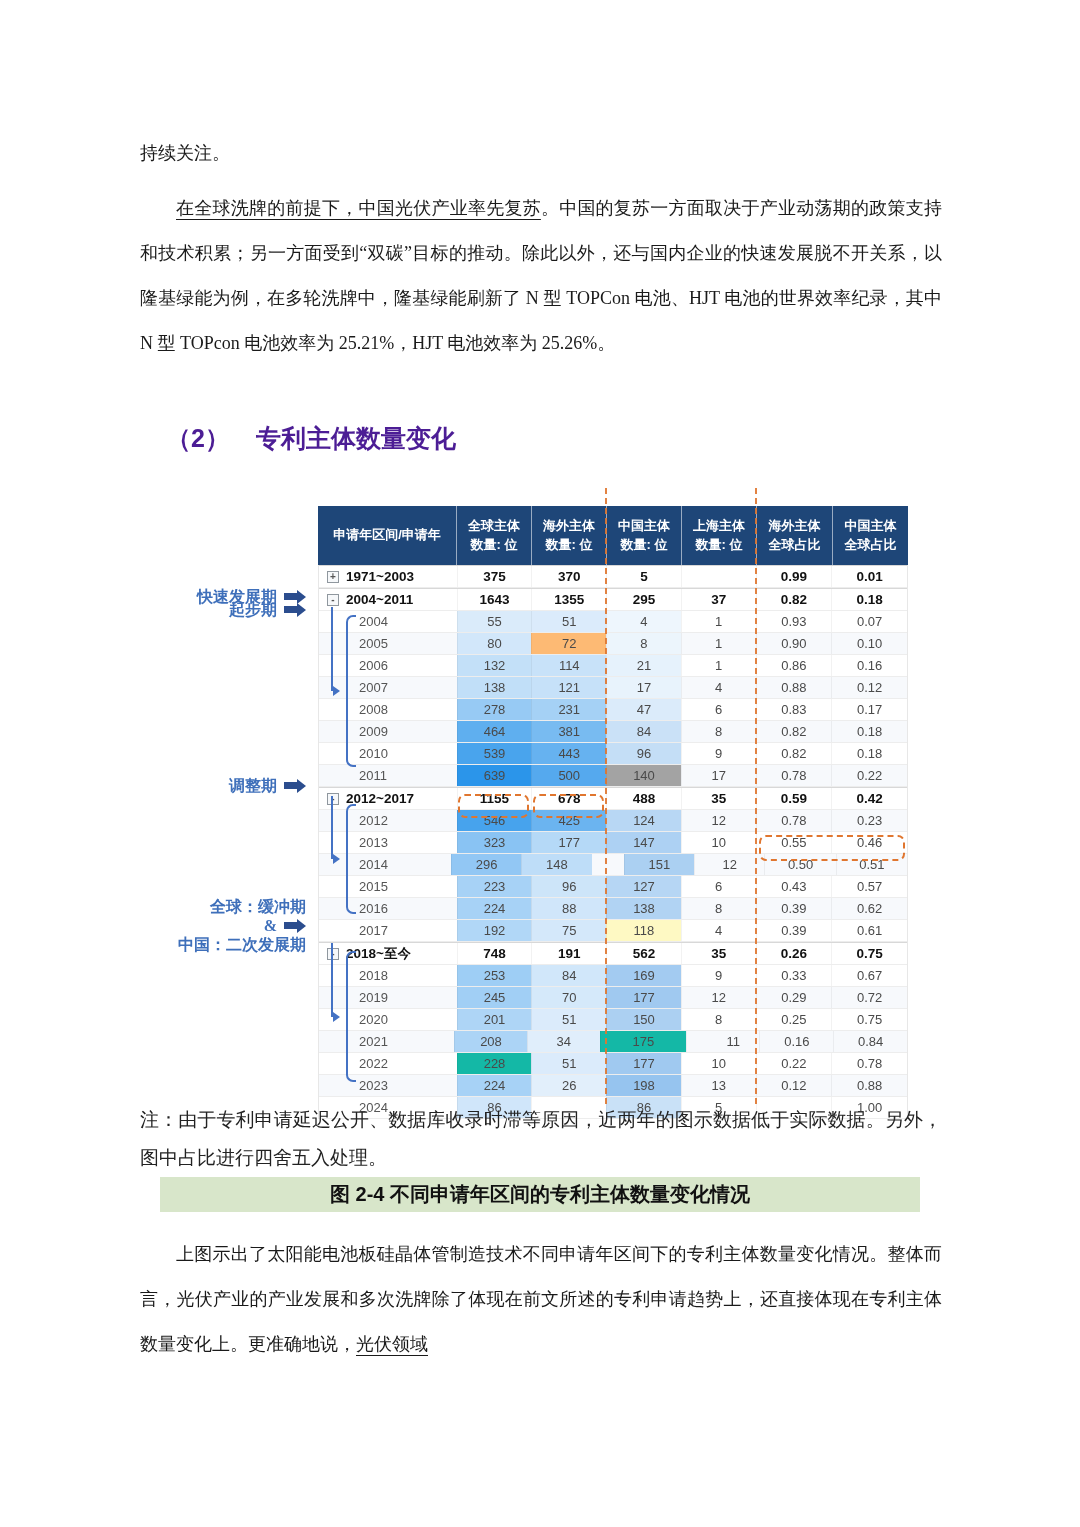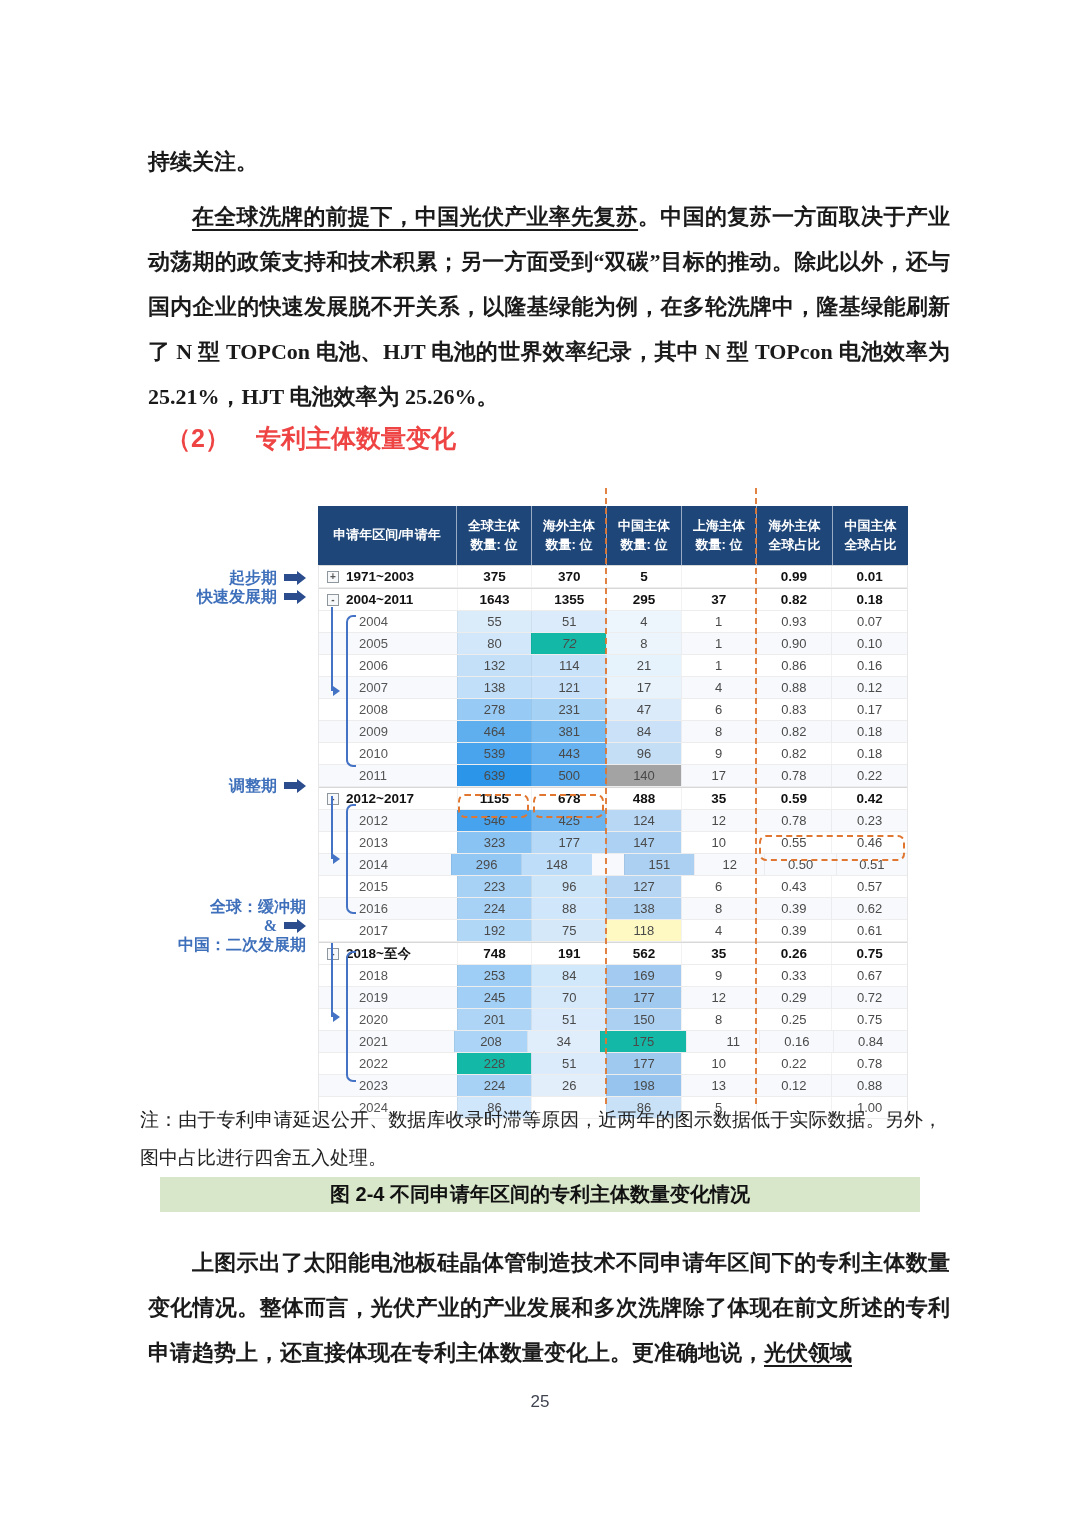--- a/index.html
+++ b/index.html
@@ -1,25 +1,25 @@
 <!DOCTYPE html>
 <html style="--header-bg: #1e4678; --dash: #e0762f; --tree: #4472c4; --plabel: #3e6fba; --arrow: #2b4d8e; --caption-bg: #d8e6ca;"><head>
 <meta charset="utf-8">
 <style>
   html,body{margin:0;padding:0;background:#ffffff;}
   .page{position:relative;width:1080px;height:1527px;margin:0 auto;background:#fff;overflow:hidden;
         font-family:"Liberation Serif","DejaVu Serif",serif;color:#1a1a1a;}
   .abs{position:absolute;}
-  .body-text{margin:8px;font-size:22px;line-height:45px;text-align:justify;font-weight:bold;}
+  .body-text{margin:0;font-size:18px;line-height:45px;text-align:justify;}
   .indent{text-indent:2em;}
   .ul{text-decoration:underline;text-underline-offset:5px;}
   #p1{left:140px;top:131px;width:802px;}
   #p2{left:140px;top:186px;width:802px;}
   #heading{left:166px;top:422px;margin:0;font-family:"Liberation Sans","DejaVu Sans",sans-serif;
-           font-size:25px;font-weight:700;color:#ef4444;}
+           font-size:25px;font-weight:700;color:#4c1d95;}
   #heading .ht{margin-left:26px;}
   #table-wrap{left:318px;top:506px;width:590px;height:584px;
               font-family:"Liberation Sans","DejaVu Sans",sans-serif;}
   #thead{position:absolute;left:0;top:0;width:590px;height:59px;display:flex;
          background:var(--header-bg,#1e4678);}
   .hcell{display:flex;flex-direction:column;align-items:center;justify-content:center;
          color:#fff;font-weight:700;font-size:13px;line-height:1.4;text-align:center;
          box-sizing:border-box;}
   .hcell + .hcell{border-left:1px solid rgba(255,255,255,.55);}
   #tbody{position:absolute;left:0;top:59px;width:590px;border-left:1px solid #e7e7e7;
@@ -69,21 +69,21 @@
 
 <div class="page">
 
   <p class="body-text abs" id="p1">持续关注。</p>
 
   <p class="body-text indent abs" id="p2"><span class="ul">在全球洗牌的前提下，中国光伏产业率先复苏</span><span>。中国的复苏一方面取决于产业动荡期的政策支持和技术积累；另一方面受到“双碳”目标的推动。除此以外，还与国内企业的快速发展脱不开关系，以隆基绿能为例，在多轮洗牌中，隆基绿能刷新了 N 型 TOPCon 电池、HJT 电池的世界效率纪录，其中 N 型 TOPcon 电池效率为 25.21%，HJT 电池效率为 25.26%。</span></p>
 
   <h2 class="abs" id="heading"><span>（2）</span><span class="ht">专利主体数量变化</span></h2>
 
   <div id="period-labels">
-      <div class="period-label" style="top: 568px;">
+      <div class="period-label" style="top: 600px;">
         <div class="plabel-line">
           <span>起步期</span>
           <span class="blk-arrow">
             <span class="bar"></span>
             <span class="head"></span>
           </span>
         </div>
       </div>
       <div class="period-label" style="top: 587px;">
         <div class="plabel-line">
@@ -184,21 +184,21 @@
           <div class="tcell" style="width: 75px; background: rgb(238, 246, 253);">4</div>
           <div class="tcell" style="width: 75px;">1</div>
           <div class="tcell" style="width: 76px;">0.93</div>
           <div class="tcell" style="width: 76px;">0.07</div>
         </div>
         <div class="trow year stripe">
           <div class="tcell labelcell" style="width: 138px;">
             <span>2005</span>
           </div>
           <div class="tcell" style="width: 75px; background: rgb(210, 231, 250);">80</div>
-          <div class="tcell" style="width: 75px; background: #14b8a6; font-style: italic;">72</div>
+          <div class="tcell" style="width: 75px; background: #fdba74;">72</div>
           <div class="tcell" style="width: 75px; background: rgb(236, 245, 252);">8</div>
           <div class="tcell" style="width: 75px;">1</div>
           <div class="tcell" style="width: 76px;">0.90</div>
           <div class="tcell" style="width: 76px;">0.10</div>
         </div>
         <div class="trow year">
           <div class="tcell labelcell" style="width: 138px;">
             <span>2006</span>
           </div>
           <div class="tcell" style="width: 75px; background: rgb(195, 224, 248);">132</div>
@@ -450,15 +450,14 @@
   </div>
 
   <p class="abs" id="note">注：由于专利申请延迟公开、数据库收录时滞等原因，近两年的图示数据低于实际数据。另外，图中占比进行四舍五入处理。</p>
 
   <div class="abs" id="caption">
       <span>图 2-4  不同申请年区间的专利主体数量变化情况</span>
     </div>
 
   <p class="body-text indent abs" id="p3"><span>上图示出了太阳能电池板硅晶体管制造技术不同申请年区间下的专利主体数量变化情况。整体而言，光伏产业的产业发展和多次洗牌除了体现在前文所述的专利申请趋势上，还直接体现在专利主体数量变化上。更准确地说，</span><span class="ul">光伏领域</span></p>
 
-  <div class="abs" id="pagenum">25</div>
 
 </div>
 
 </body></html>

